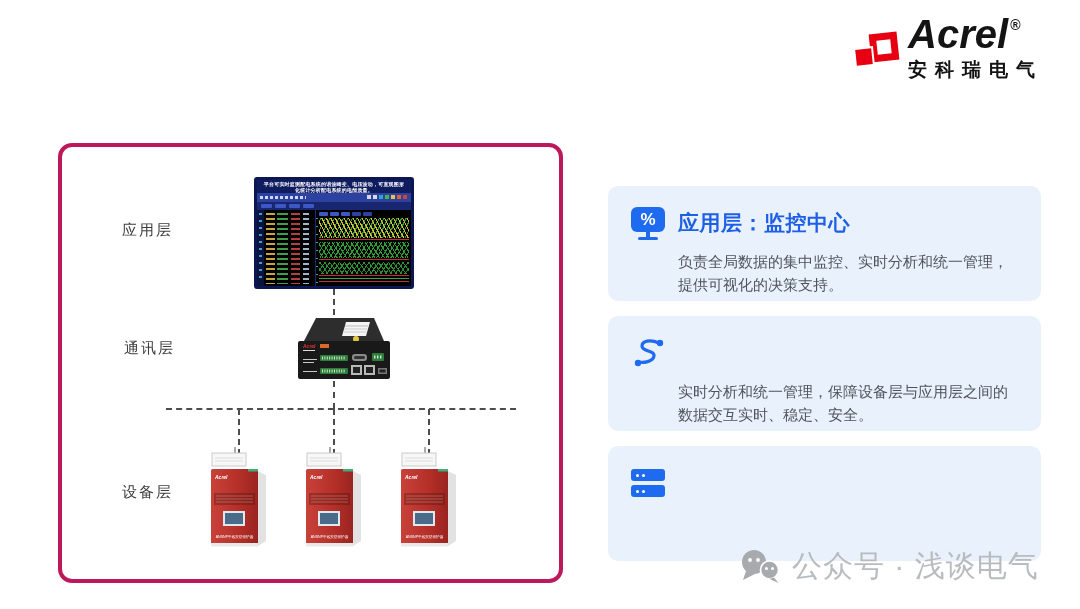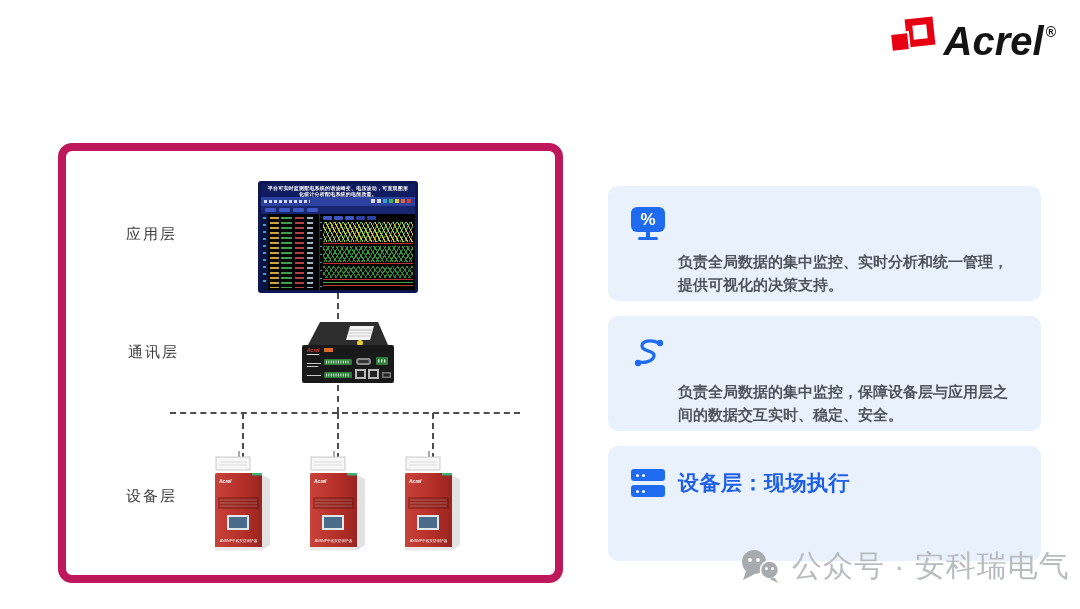--- a/index.html
+++ b/index.html
@@ -1,35 +1,35 @@
 <!DOCTYPE html>
 <html><head>
 <meta charset="utf-8">
 <style>
   * { margin:0; padding:0; box-sizing:border-box; }
   html,body { width:1080px; height:609px; background:#ffffff; overflow:hidden;
     font-family:"Liberation Sans", sans-serif; }
   .stage { position:relative; width:1080px; height:609px; background:#fff; }
 
   
-  .brand { position:absolute; top:14px; right:24px; display:flex; align-items:center; gap:8px; }
+  .brand { position:absolute; top:14px; right:37px; display:flex; align-items:flex-end; gap:8px; }
   .brand-mark { position:relative; width:46px; height:50px; margin-top:4px; }
   .brand-mark .m-outer { position:absolute; right:2px; top:0; width:28px; height:28px;
      border:7px solid #e60012; transform:rotate(-6deg); }
   .brand-mark .m-inner { position:absolute; left:2px; top:16px; width:16px; height:16px;
      background:#e60012; transform:rotate(-6deg); box-shadow:0 0 0 2px #fff; }
   .brand-text { display:flex; flex-direction:column; }
   .brand-name { font-size:40px; font-weight:800; font-style:italic; color:#141414;
      letter-spacing:0; line-height:1; }
   .brand-name sup { font-size:14px; font-style:normal; font-weight:700; vertical-align:18px; margin-left:2px;}
   .brand-sub { font-size:19px; font-weight:700; color:#141414; letter-spacing:.42em; margin-top:3px; }
 
   
   .panel { position:absolute; left:58px; top:143px; width:505px; height:440px;
-     background:#fff; border:8px solid #be185d; border-radius:14px; }
+     background:#fff; border:4px solid #be185d; border-radius:14px; }
   .layer-label { position:absolute; font-size:15px; color:#3d3d3d; letter-spacing:2px; font-weight:500;}
   .layer-label.l1 { left:60px; top:74px; }
   .layer-label.l2 { left:62px; top:192px; }
   .layer-label.l3 { left:60px; top:336px; }
 
   
   .dash-v { position:absolute; width:0; border-left:2px dashed #4d4d4d; }
   .dash-h { position:absolute; height:0; border-top:2px dashed #4d4d4d; }
   .dv1 { left:271px; top:142px; height:26px; }
   .dv2 { left:271px; top:234px; height:28px; }
@@ -94,21 +94,21 @@
   .gateway { position:absolute; left:234px; top:168px; width:96px; height:66px; z-index:2; }
   .device { position:absolute; top:300px; width:62px; height:100px; z-index:2; }
   .device.d1 { left:146px; } .device.d2 { left:241px; } .device.d3 { left:336px; }
 
   
   .card { position:absolute; left:608px; width:433px; height:115px; background:#e9f2fc;
      border-radius:10px; padding:19px 24px 0 22px; }
   .card.c1 { top:186px; } .card.c2 { top:316px; } .card.c3 { top:446px; }
   .card-head { display:flex; align-items:center; gap:12px; }
   .card-title { font-size:21px; font-weight:700; color:#1e5fe6; letter-spacing:.5px; }
-  .card-desc { margin:9px 0 0 48px; font-size:15px; font-weight:700; color:#4e545c; line-height:1.55; }
+  .card-desc { margin:9px 0 0 48px; font-size:15px; font-weight:400; color:#4e545c; line-height:1.55; }
 
   .ic-box { width:36px; height:36px; position:relative; flex:0 0 36px; }
   
   .ic-monitor .scr { position:absolute; left:1px; top:2px; width:34px; height:25px; background:#1f6bf0;
      border-radius:6px; color:#fff; font-size:17px; font-weight:800; text-align:center; line-height:25px; }
   .ic-monitor .leg { position:absolute; left:16px; top:27px; width:4px; height:5px; background:#1f6bf0; }
   .ic-monitor .base { position:absolute; left:8px; top:32px; width:20px; height:3px; background:#1f6bf0; border-radius:2px; }
   
   .ic-stack .bar { position:absolute; left:1px; width:34px; height:12px; background:#1f6bf0; border-radius:3px; }
   .ic-stack .bar.b1 { top:4px; } .ic-stack .bar.b2 { top:20px; }
@@ -124,20 +124,21 @@
 
 <div class="stage">
 
   <div class="brand">
     <span class="brand-mark">
       <span class="m-outer"></span>
         <span class="m-inner"></span>
     </span>
     <span class="brand-text">
       <span class="brand-name"><span>Acrel</span><sup>®</sup></span>
+      <span class="brand-sub">安科瑞电气</span>
     </span>
   </div>
 
   <div class="panel">
 
     <span class="layer-label l1">应用层</span>
     <span class="layer-label l2">通讯层</span>
     <span class="layer-label l3">设备层</span>
 
     <div class="dash-v dv1"></div>
@@ -262,54 +263,54 @@
     </svg>
   </div>
 
   <div class="card c1">
     <div class="card-head">
       <span class="ic-box ic-monitor">
         <span class="scr">%</span>
           <span class="leg"></span>
           <span class="base"></span>
       </span>
+      <span class="card-title">应用层：监控中心</span>
     </div>
     <div class="card-desc">负责全局数据的集中监控、实时分析和统一管理，提供可视化的决策支持。</div>
   </div>
 
   <div class="card c2">
     <div class="card-head">
       <span class="ic-box">
         <svg width="36" height="36" viewBox="0 0 36 36">
           <path d="M29,8 C20,4 12,6 12,11 C12,17 25,15 24,21 C23,27 13,28 9,27" fill="none" stroke="#1f6bf0" stroke-width="3.2" stroke-linecap="round"></path>
           <circle cx="30" cy="8" r="3.2" fill="#1f6bf0"></circle>
           <circle cx="8" cy="28" r="3.2" fill="#1f6bf0"></circle>
         </svg>
       </span>
     </div>
-    <div class="card-desc">负责全局数据的集中监控，保障设备层与应用层之间的数据交互实时、稳定、安全。</div>
+    <div class="card-desc">实时分析和统一管理，保障设备层与应用层之间的数据交互实时、稳定、安全。</div>
   </div>
 
   <div class="card c3">
     <div class="card-head">
       <span class="ic-box ic-stack">
         <span class="bar b1"></span>
           <span class="bar b2"></span>
       </span>
-      <span class="card-title">设备层：现场执行</span>
     </div>
   </div>
 
   <div class="watermark">
     <svg width="42" height="36" viewBox="0 0 42 36">
       <circle cx="14" cy="13" r="12" fill="#a8abae"></circle>
       <polygon points="6,22 3,31 15,25" fill="#a8abae"></polygon>
       <circle cx="10" cy="11" r="1.9" fill="#ffffff"></circle>
       <circle cx="18" cy="11" r="1.9" fill="#ffffff"></circle>
       <circle cx="29.5" cy="21" r="9" fill="#a8abae" stroke="#ffffff" stroke-width="1.6"></circle>
       <polygon points="34,28.5 38.5,34 29.5,30" fill="#a8abae"></polygon>
       <circle cx="26.5" cy="19.5" r="1.5" fill="#ffffff"></circle>
       <circle cx="32.5" cy="19.5" r="1.5" fill="#ffffff"></circle>
     </svg>
-    <span class="wm-text">公众号 · 安科瑞电气</span>
+    <span class="wm-text">公众号 · 浅谈电气</span>
   </div>
 
 </div>
 
 </body></html>

